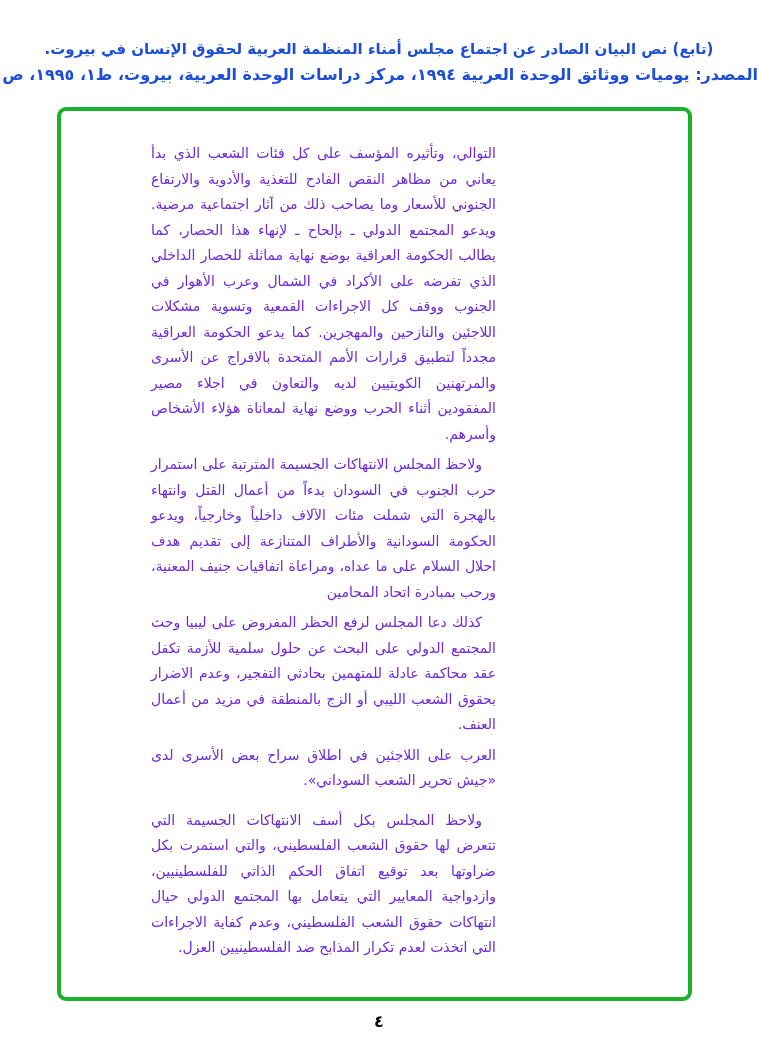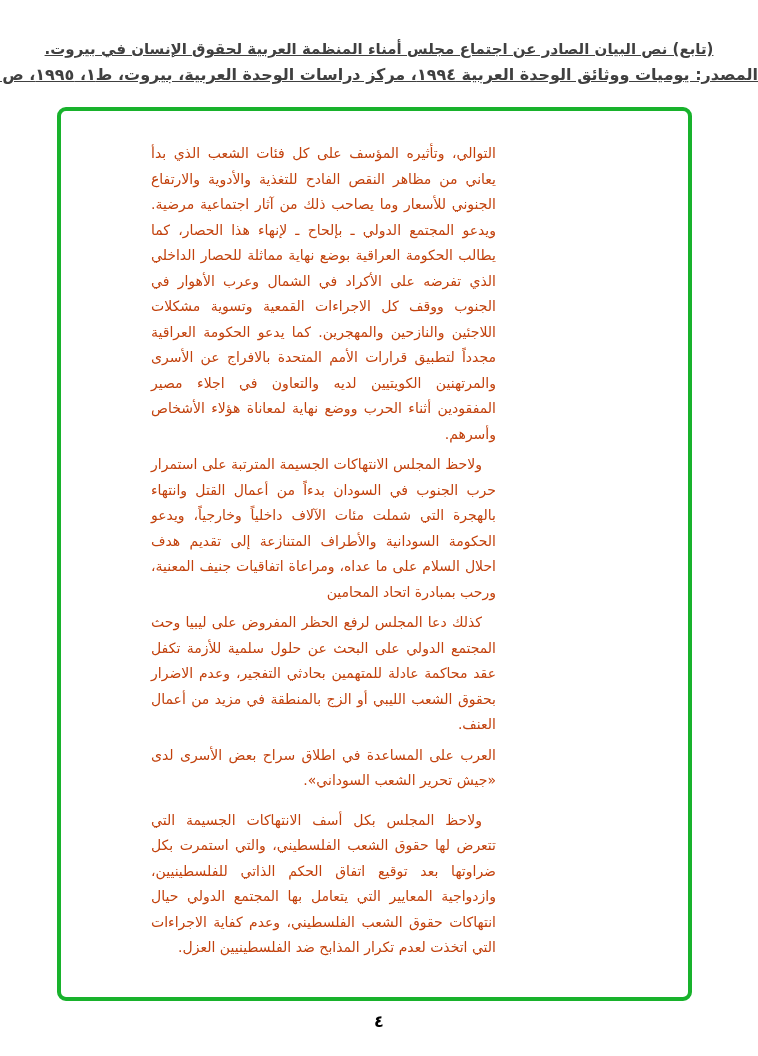--- a/index.html
+++ b/index.html
@@ -15,22 +15,21 @@
     font-family: "DejaVu Sans", sans-serif;
     overflow: hidden;
   }
   .header {
     position: absolute;
     top: 38px;
     left: 0;
     right: 0;
     direction: rtl;
     text-align: center;
-    color: #404040;
-    text-decoration: underline;
+    color: #1d4ed8;
   }
   .doc-title {
     font-size: 15px;
     font-weight: bold;
     letter-spacing: 0px;
     line-height: 22px;
     white-space: nowrap;
   }
   .doc-source {
     font-size: 16px;
@@ -51,21 +50,21 @@
   }
   .text-column {
     direction: rtl;
     unicode-bidi: embed;
     width: 345px;
     margin: 30px 192px 0 auto; 
     text-align: justify;
     text-justify: inter-word;
     font-size: 14px;
     line-height: 25.5px;
-    color: #c2410c;
+    color: #6d28d9;
   }
   p.para {
     margin: 0 0 5px 0;
   }
   p.para.indent {
     text-indent: 14px;
   }
   p.para.gap-large {
     margin-top: 14px;
   }
@@ -89,20 +88,20 @@
   <div class="header">
     <div class="doc-title">(تابع) نص البيان الصادر عن اجتماع مجلس أمناء المنظمة العربية لحقوق الإنسان في بيروت.</div>
     <div class="doc-source">المصدر: يوميات ووثائق الوحدة العربية ١٩٩٤، مركز دراسات الوحدة العربية، بيروت، ط١، ١٩٩٥، ص ٤١٠ - ٤١٢.</div>
   </div>
 
   <div class="green-box" style="border-color: rgb(24, 178, 44);">
     <div class="text-column" id="paragraphs">
         <p class="para">التوالي، وتأثيره المؤسف على كل فئات الشعب الذي بدأ يعاني من مظاهر النقص الفادح للتغذية والأدوية والارتفاع الجنوني للأسعار وما يصاحب ذلك من آثار اجتماعية مرضية. ويدعو المجتمع الدولي ـ بإلحاح ـ لإنهاء هذا الحصار، كما يطالب الحكومة العراقية بوضع نهاية مماثلة للحصار الداخلي الذي تفرضه على الأكراد في الشمال وعرب الأهوار في الجنوب ووقف كل الاجراءات القمعية وتسوية مشكلات اللاجئين والنازحين والمهجرين. كما يدعو الحكومة العراقية مجدداً لتطبيق قرارات الأمم المتحدة بالافراج عن الأسرى والمرتهنين الكويتيين لديه والتعاون في اجلاء مصير المفقودين أثناء الحرب ووضع نهاية لمعاناة هؤلاء الأشخاص وأسرهم.</p>
         <p class="para indent">ولاحظ المجلس الانتهاكات الجسيمة المترتبة على استمرار حرب الجنوب في السودان بدءاً من أعمال القتل وانتهاء بالهجرة التي شملت مئات الآلاف داخلياً وخارجياً، ويدعو الحكومة السودانية والأطراف المتنازعة إلى تقديم هدف احلال السلام على ما عداه، ومراعاة اتفاقيات جنيف المعنية، ورحب بمبادرة اتحاد المحامين</p>
         <p class="para indent">كذلك دعا المجلس لرفع الحظر المفروض على ليبيا وحث المجتمع الدولي على البحث عن حلول سلمية للأزمة تكفل عقد محاكمة عادلة للمتهمين بحادثي التفجير، وعدم الاضرار بحقوق الشعب الليبي أو الزج بالمنطقة في مزيد من أعمال العنف.</p>
-        <p class="para">العرب على المساعدة في اطلاق سراح بعض الأسرى لدى «جيش تحرير الشعب السوداني».</p>
+        <p class="para">العرب على اللاجئين في اطلاق سراح بعض الأسرى لدى «جيش تحرير الشعب السوداني».</p>
         <p class="para indent gap-large">ولاحظ المجلس بكل أسف الانتهاكات الجسيمة التي تتعرض لها حقوق الشعب الفلسطيني، والتي استمرت بكل ضراوتها بعد توقيع اتفاق الحكم الذاتي للفلسطينيين، وازدواجية المعايير التي يتعامل بها المجتمع الدولي حيال انتهاكات حقوق الشعب الفلسطيني، وعدم كفاية الاجراءات التي اتخذت لعدم تكرار المذابح ضد الفلسطينيين العزل.</p>
       </div>
   </div>
 
   <div class="page-number">٤</div>
 
 </div>
 
 </body></html>

